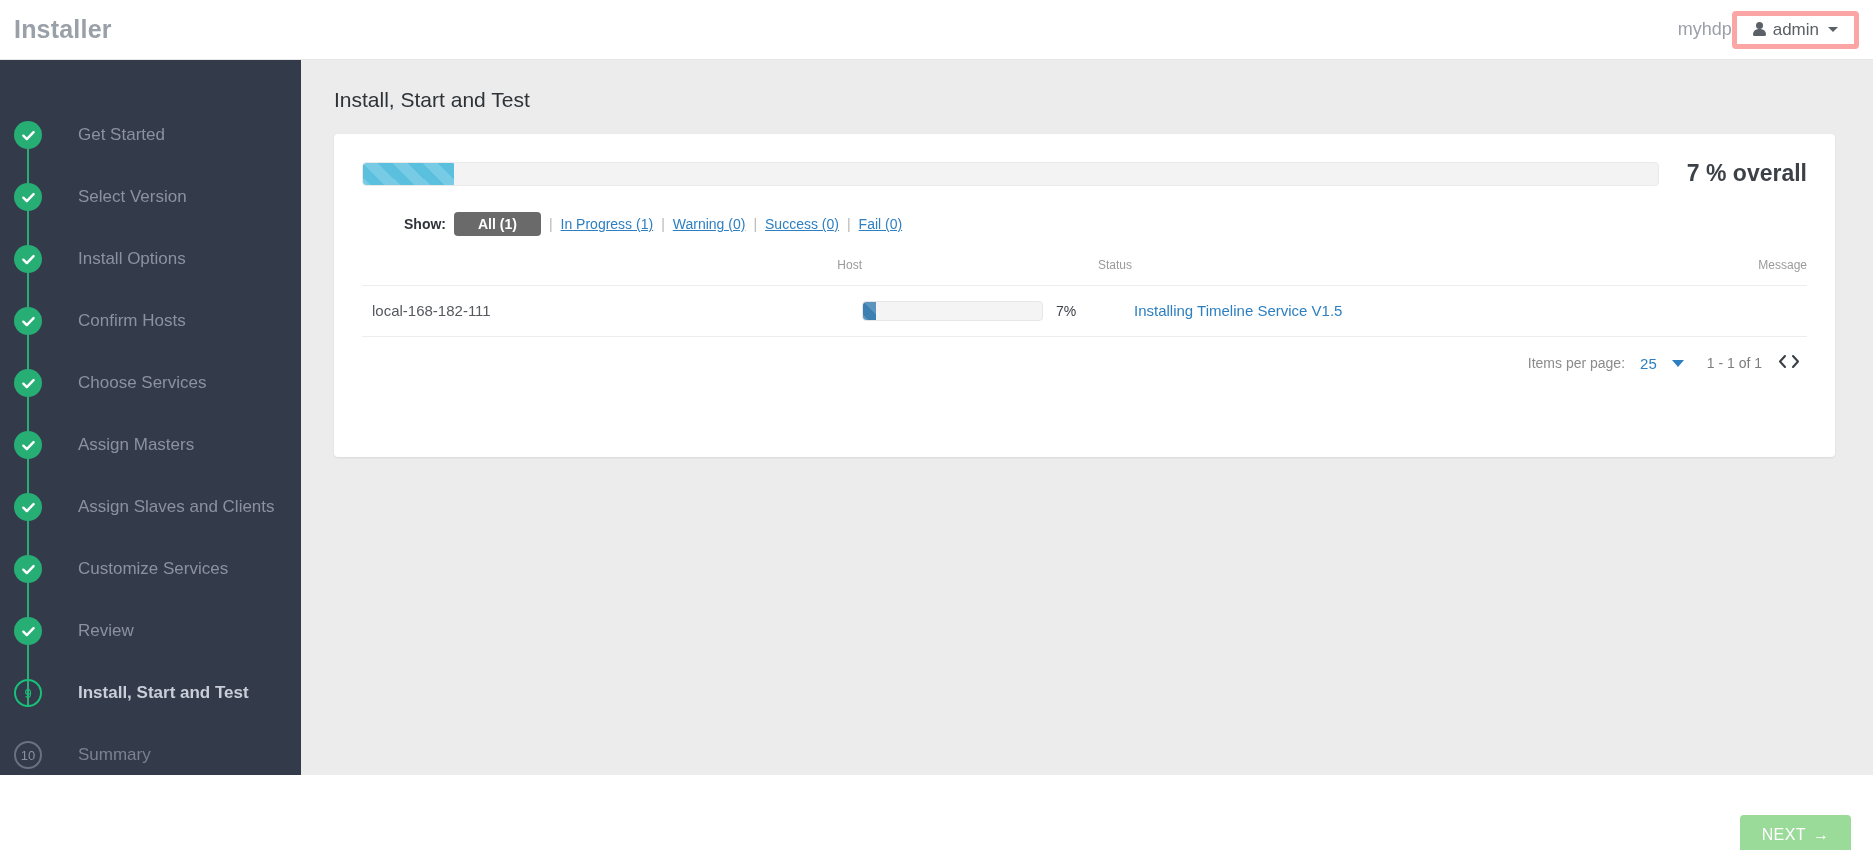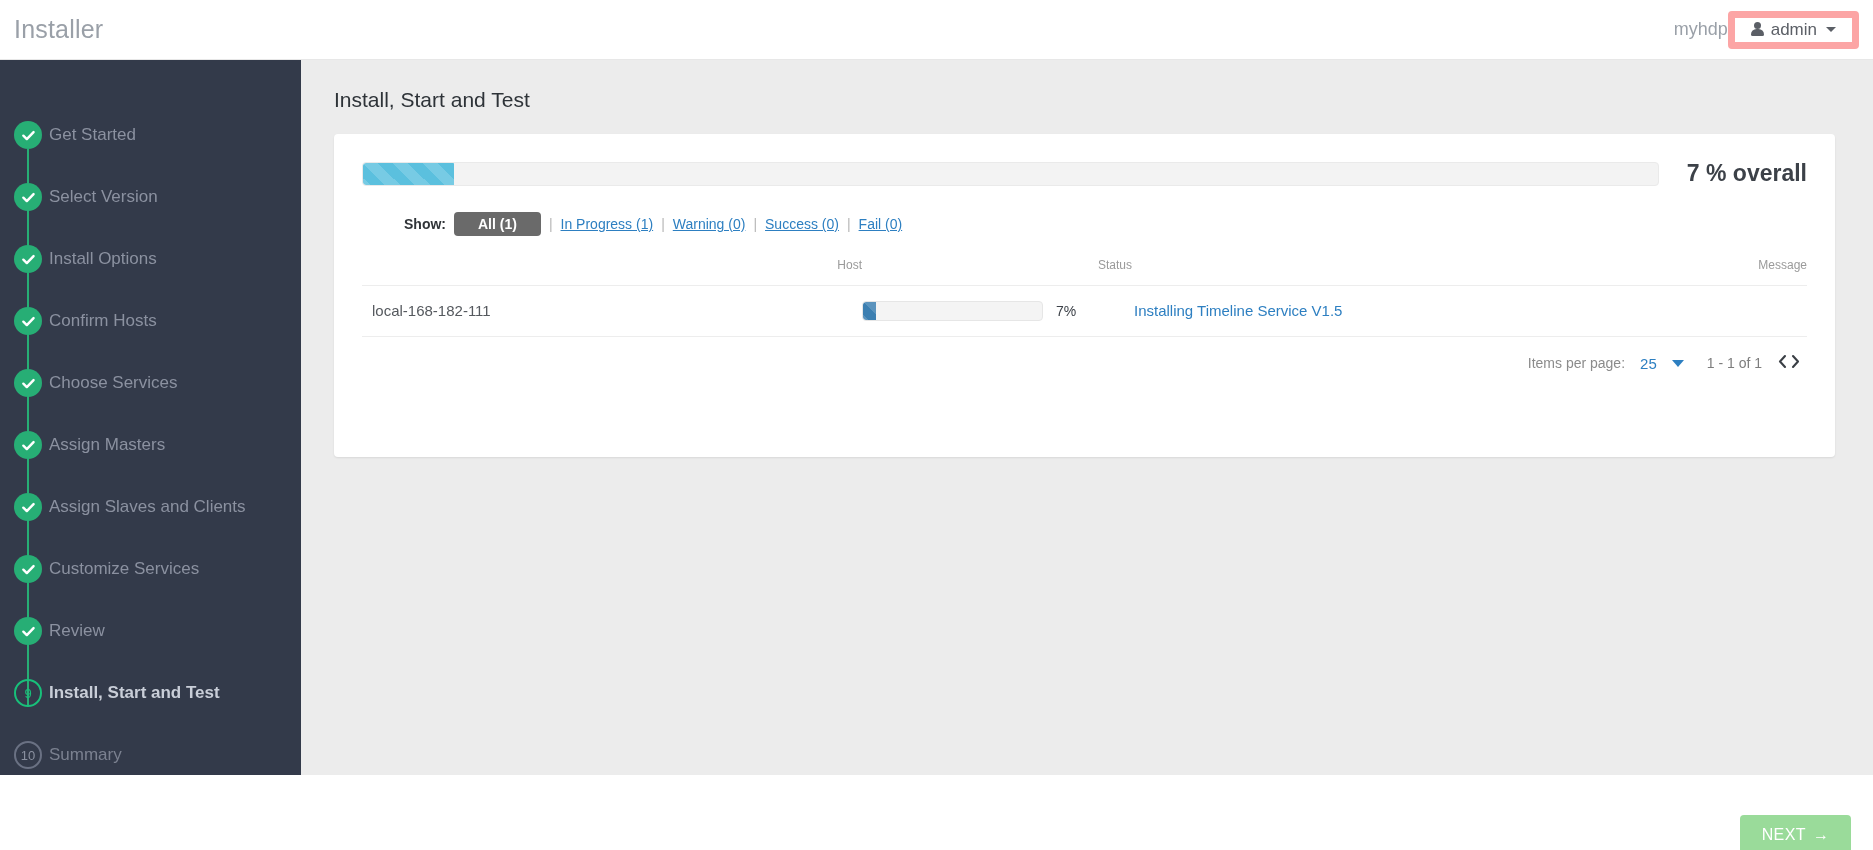--- a/index.html
+++ b/index.html
@@ -13,34 +13,34 @@
   
   .topbar {
     position: absolute; top: 0; left: 0;
     width: 1873px; height: 60px;
     background: #ffffff;
     border-bottom: 1px solid #e7e7e7;
     display: flex; align-items: center;
   }
   .brand {
     margin-left: 14px;
-    font-size: 25px; color: #9aa0a8; font-weight: 400;
+    font-size: 25px; color: #9aa0a8; font-weight: 700;
     letter-spacing: .2px;
     text-align: right;
   }
   .topbar-right {
     margin-left: auto; display: flex; align-items: center; height: 100%;
   }
   .cluster-name {
     font-size: 18px; color: #9aa0a8;  text-align: center;
   }
   .user-btn {
     display: flex; align-items: center; gap: 7px;
     height: 38px; padding: 0 16px; margin-right: 14px;
-    background: #fff; border: 7px solid #fca5a5; border-radius: 4px;
+    background: #fff; border: 5px solid #fca5a5; border-radius: 4px;
     font-size: 17px; color: #5b5f66; cursor: pointer;
   }
   .user-icon { display: inline-block; width: 13px; height: 15px; position: relative; }
   .user-icon::before {
     content: ""; position: absolute; top: 0; left: 3px;
     width: 7px; height: 7px; border-radius: 50%; background: #5b5f66;
   }
   .user-icon::after {
     content: ""; position: absolute; bottom: 1px; left: 0;
     width: 13px; height: 7px; background: #5b5f66;
@@ -73,21 +73,21 @@
   }
   .step.done .bullet { background: #27ae75; color: #fff; }
   .step.done .bullet svg { display: block; }
   .step.active .bullet { border: 2px solid #18c07a; color: #18c07a; background: transparent; }
   .step.todo .bullet { border: 2px solid #6a7183; color: #8b91a0; background: transparent; }
   .step .connector {
     position: absolute; left: 27px; top: 45px;
     width: 2px; height: 62px; background: #27ae75; z-index: 1;
   }
   .step .label {
-    margin-left: 7px; font-size: 17px; color: #8b91a0; white-space: nowrap;
+    margin-left: 36px; font-size: 17px; color: #8b91a0; white-space: nowrap;
   }
   .step.active .label { color: #c9ced8; font-weight: bold; }
   .step.todo .label { color: #7b8190; }
 
   
   .content {
     position: absolute; top: 60px; left: 301px;
     width: 1572px; height: 715px;
     background: #ececec;
     padding: 28px 38px 0 33px;

